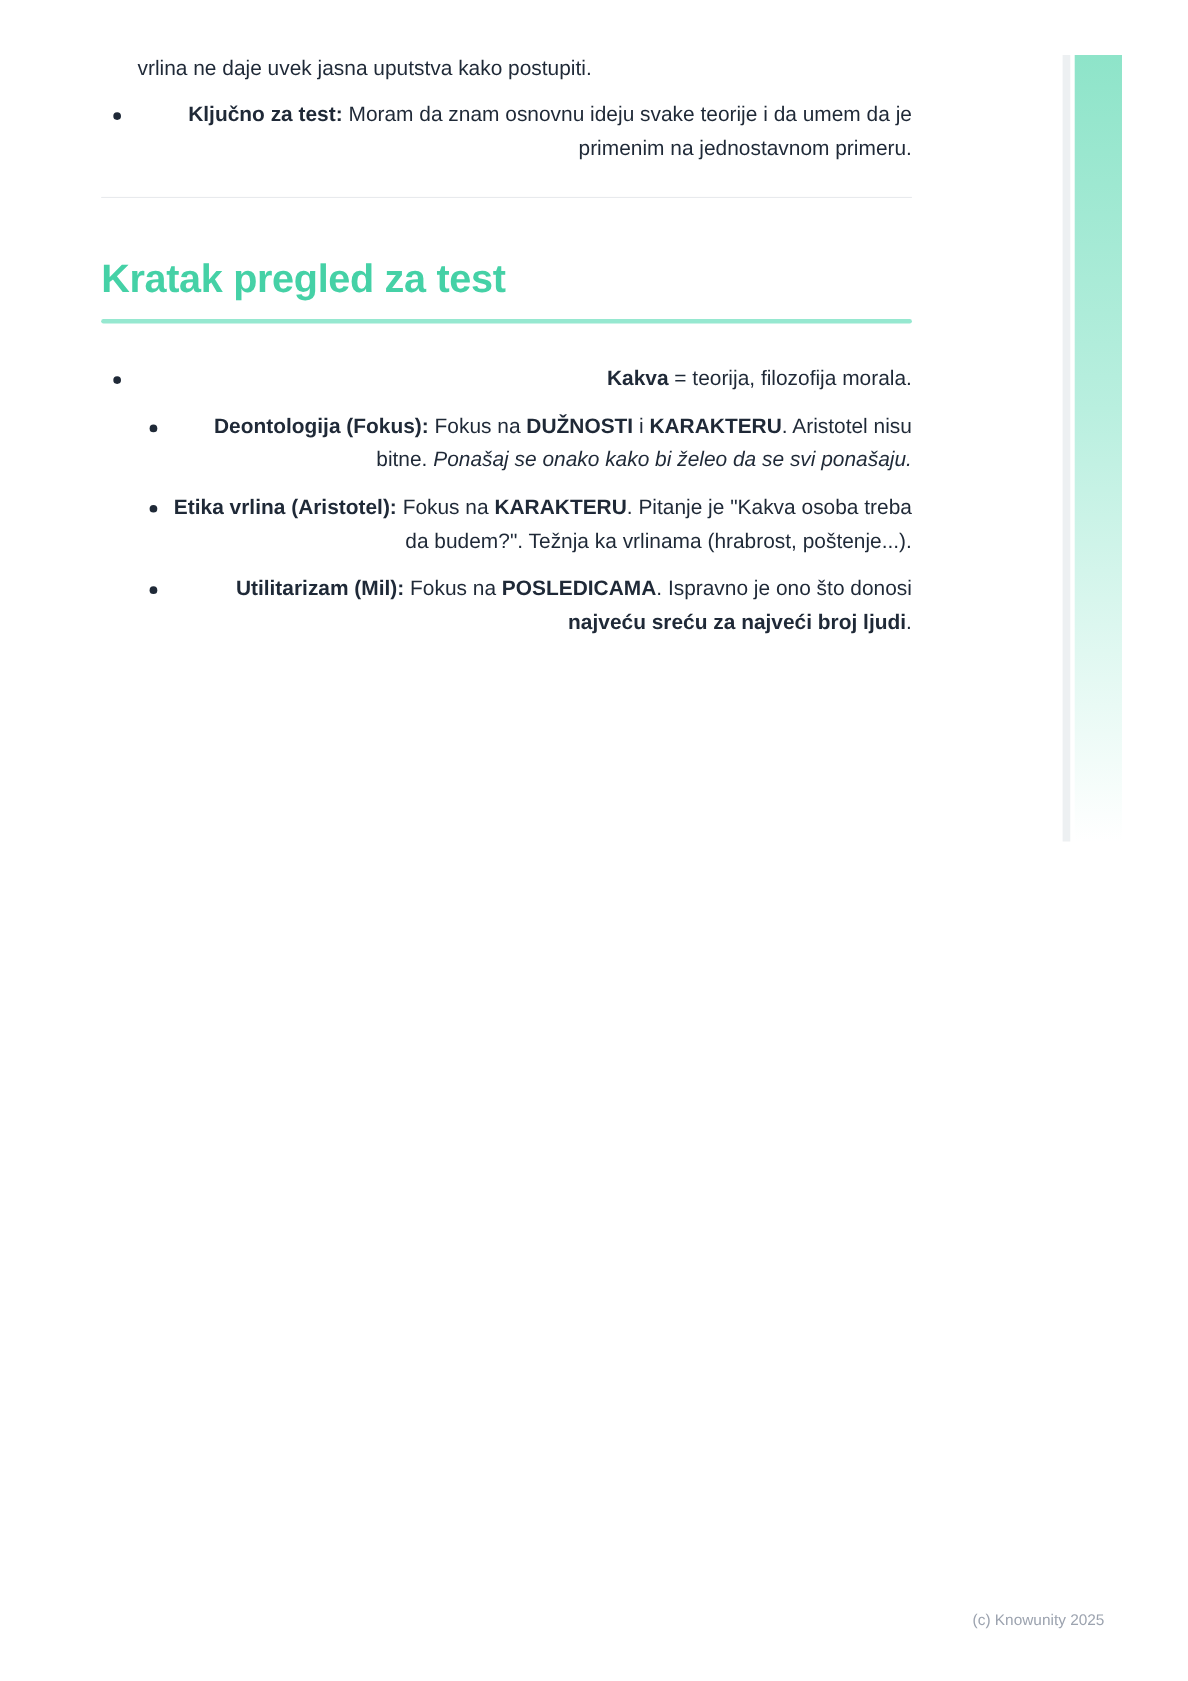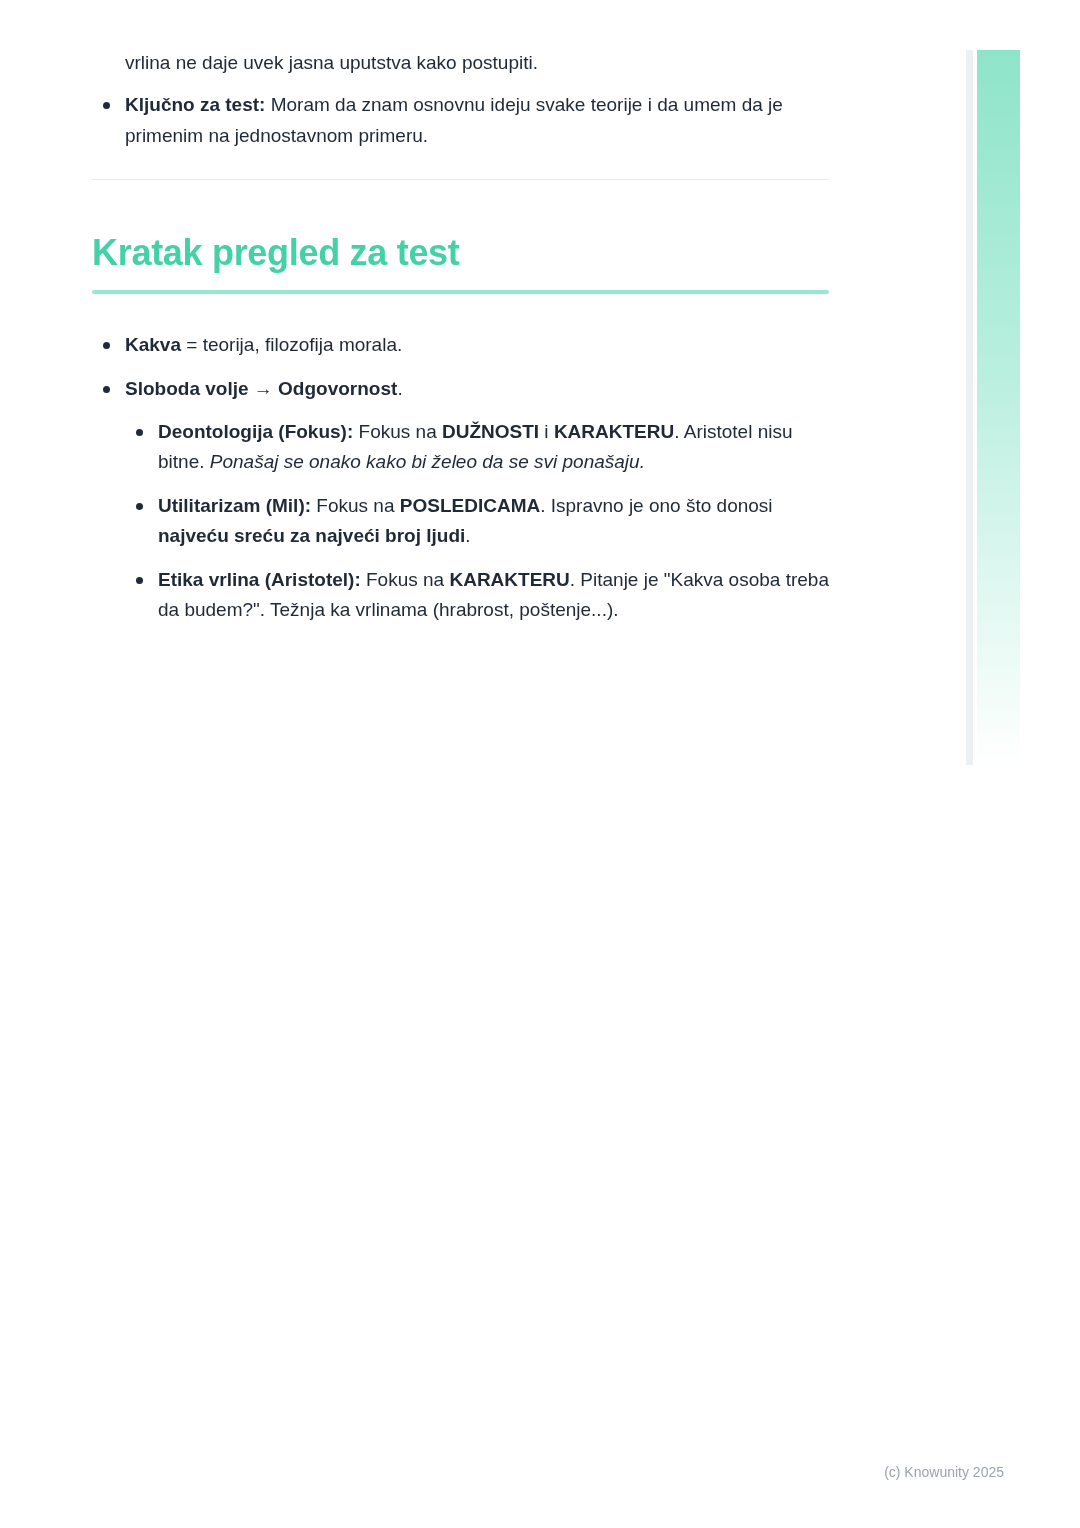--- a/index.html
+++ b/index.html
@@ -1,20 +1,20 @@
 <!DOCTYPE html>
 <html style="--accent: #45d1a6; --accent-light: #96e8d0;"><head>
 <meta charset="utf-8">
 <style>
   html,body{margin:0;padding:0;background:#ffffff;}
   body{font-family:"Liberation Sans","DejaVu Sans",sans-serif;color:#1f2937;}
   .page{position:relative;width:1072px;height:1528px;background:#ffffff;overflow:hidden;}
   .content{position:absolute;left:92px;top:48px;width:737px;}
   .cont{font-size:19px;line-height:1.6;margin:0 0 12px 33px;}
-  ul.notes{list-style:none;margin:0;padding:0;}
+  ul.notes{list-style:none;margin:0;padding:0;text-align:right;}
   ul.notes li{position:relative;padding-left:33px;font-size:19px;line-height:1.6;margin-bottom:13px;}
   ul.notes li::before{content:"";position:absolute;left:11px;top:12px;width:7px;height:7px;border-radius:50%;background:#1f2937;}
   ul.notes li.l2{margin-left:33px;}
   .divider{border:none;border-top:1px solid #e8eaed;margin:28px 0 0 0;}
   h1.section-title{color:var(--accent,#45d1a6);font-size:36px;font-weight:700;margin:52px 0 0 0;letter-spacing:-0.3px;}
   .title-underline{height:4px;background:var(--accent-light,#96e8d0);border-radius:2px;margin:16px 0 36px 0;}
   .b{font-weight:700;}
   .i{font-style:italic;}
   .side-line{position:absolute;right:99px;top:50px;width:7px;height:715px;background:#edf0f2;}
   .side-grad{position:absolute;right:52px;top:50px;width:43px;height:715px;
@@ -33,24 +33,23 @@
         <li><span class="b">Ključno za test:</span><span> Moram da znam osnovnu ideju svake teorije i da umem da je primenim na jednostavnom primeru.</span></li>
       </ul>
 
     <hr class="divider">
 
     <h1 class="section-title">Kratak pregled za test</h1>
     <div class="title-underline"></div>
 
     <ul class="notes" id="main-list">
         <li><span class="b">Kakva</span><span> = teorija, filozofija morala.</span></li>
-        <li><span class="b">Sloboda volje</span><span> → </span><span class="b">Odgovornost</span><span>.</span></li>
         <li class="l2"><span class="b">Deontologija (Fokus):</span><span> Fokus na </span><span class="b">DUŽNOSTI</span><span> i </span><span class="b">KARAKTERU</span><span>. Aristotel nisu bitne. </span><span class="i">Ponašaj se onako kako bi želeo da se svi ponašaju.</span></li>
+        <li class="l2"><span class="b">Etika vrlina (Aristotel):</span><span> Fokus na </span><span class="b">KARAKTERU</span><span>. Pitanje je "Kakva osoba treba da budem?". Težnja ka vrlinama (hrabrost, poštenje...).</span></li>
         <li class="l2"><span class="b">Utilitarizam (Mil):</span><span> Fokus na </span><span class="b">POSLEDICAMA</span><span>. Ispravno je ono što donosi </span><span class="b">najveću sreću za najveći broj ljudi</span><span>.</span></li>
-        <li class="l2"><span class="b">Etika vrlina (Aristotel):</span><span> Fokus na </span><span class="b">KARAKTERU</span><span>. Pitanje je "Kakva osoba treba da budem?". Težnja ka vrlinama (hrabrost, poštenje...).</span></li>
       </ul>
 
   </div>
 
   <div class="side-line"></div>
   <div class="side-grad"></div>
 
   <div class="footer">(c) Knowunity 2025</div>
 </div>
 

